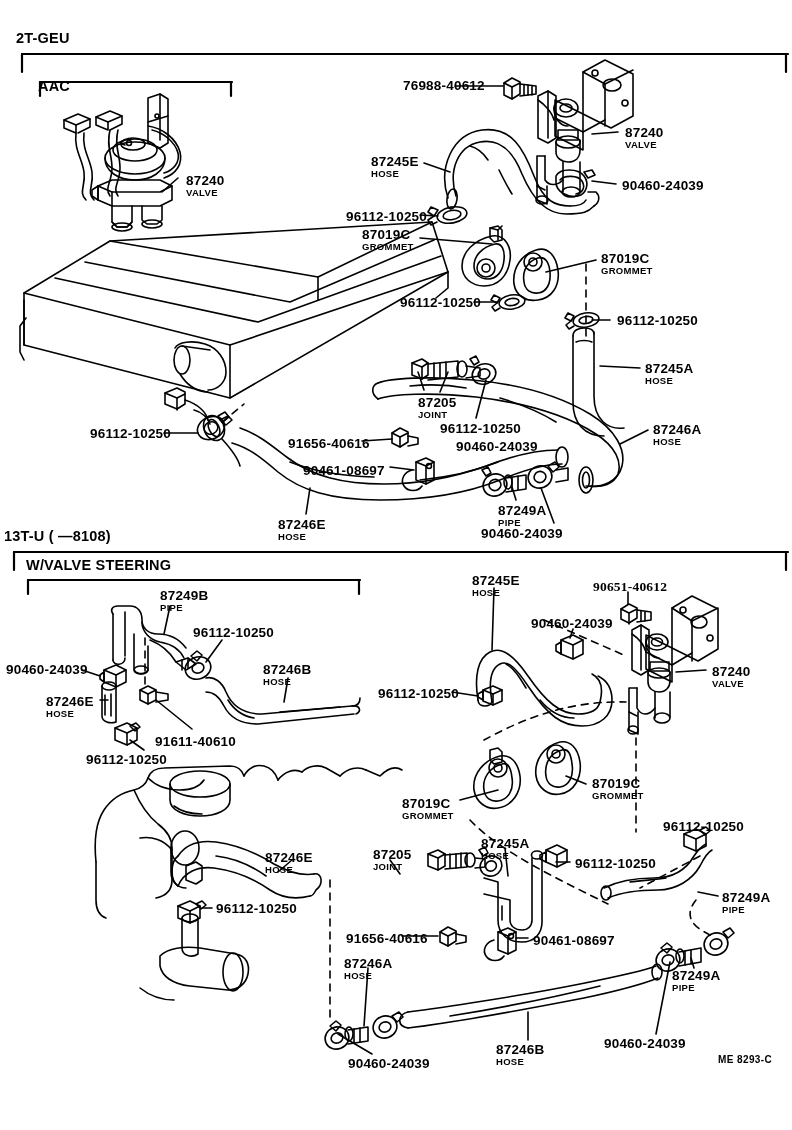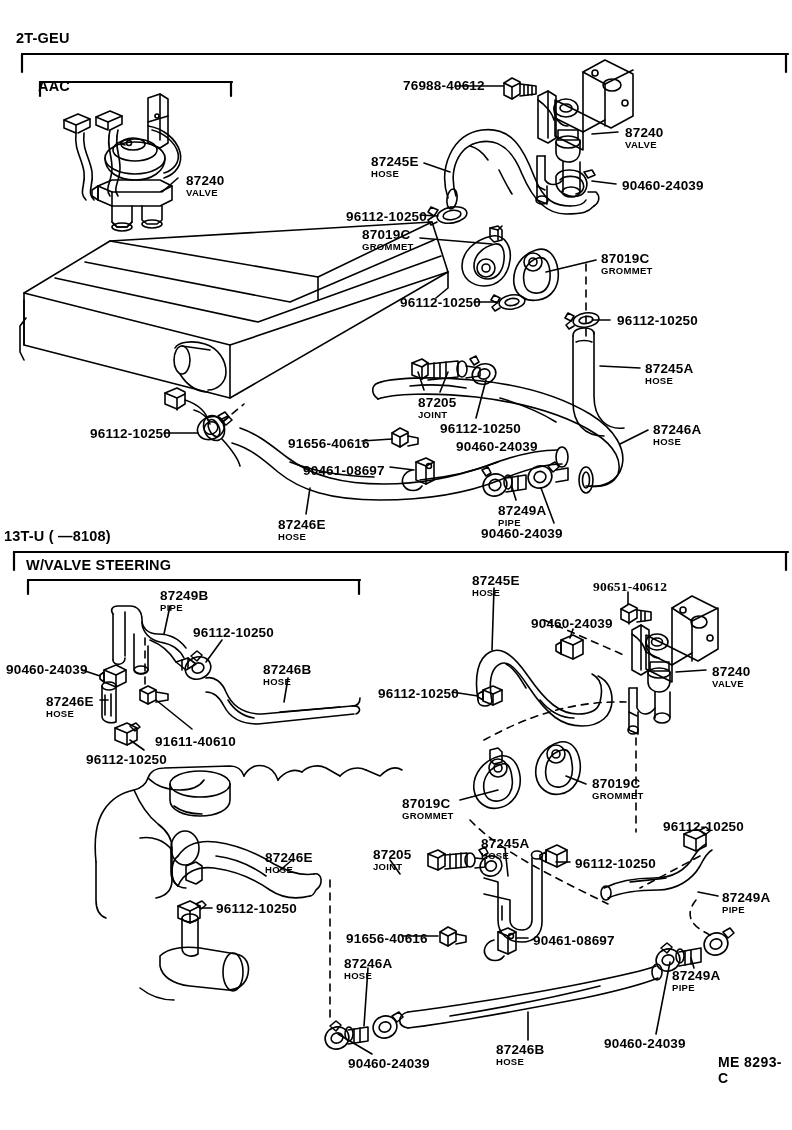--- a/index.html
+++ b/index.html
@@ -4,21 +4,21 @@
 <style>
   html,body{margin:0;padding:0;background:#fff;}
   body{width:792px;height:1130px;position:relative;overflow:hidden;
        font-family:"Liberation Sans","DejaVu Sans",sans-serif;color:#000;}
   #sheet{position:absolute;left:0;top:0;width:792px;height:1130px;}
   svg.art{position:absolute;left:0;top:0;width:792px;height:1130px;overflow:visible;}
   .lbl{position:absolute;white-space:nowrap;font-weight:bold;letter-spacing:.2px;}
   .lbl .pn{display:block;font-size:13.5px;line-height:14px;font-weight:bold;}
   .lbl .sub{display:block;font-size:9.5px;line-height:10px;font-weight:bold;letter-spacing:.3px;}
   .hdr{position:absolute;font-size:14.5px;font-weight:bold;letter-spacing:.2px;white-space:nowrap;}
-  .foot{position:absolute;font-size:14px;font-weight:bold;letter-spacing:.4px;}
+  .foot{position:absolute;font-size:10px;font-weight:bold;letter-spacing:.4px;}
 </style>
 </head>
 <body>
 
 <div id="sheet">
 
   <svg class="art" viewBox="0 0 792 1130">
     <g fill="none" stroke="#000" stroke-width="1.6" stroke-linejoin="round" stroke-linecap="round">
 
       <g stroke-width="2.2">

